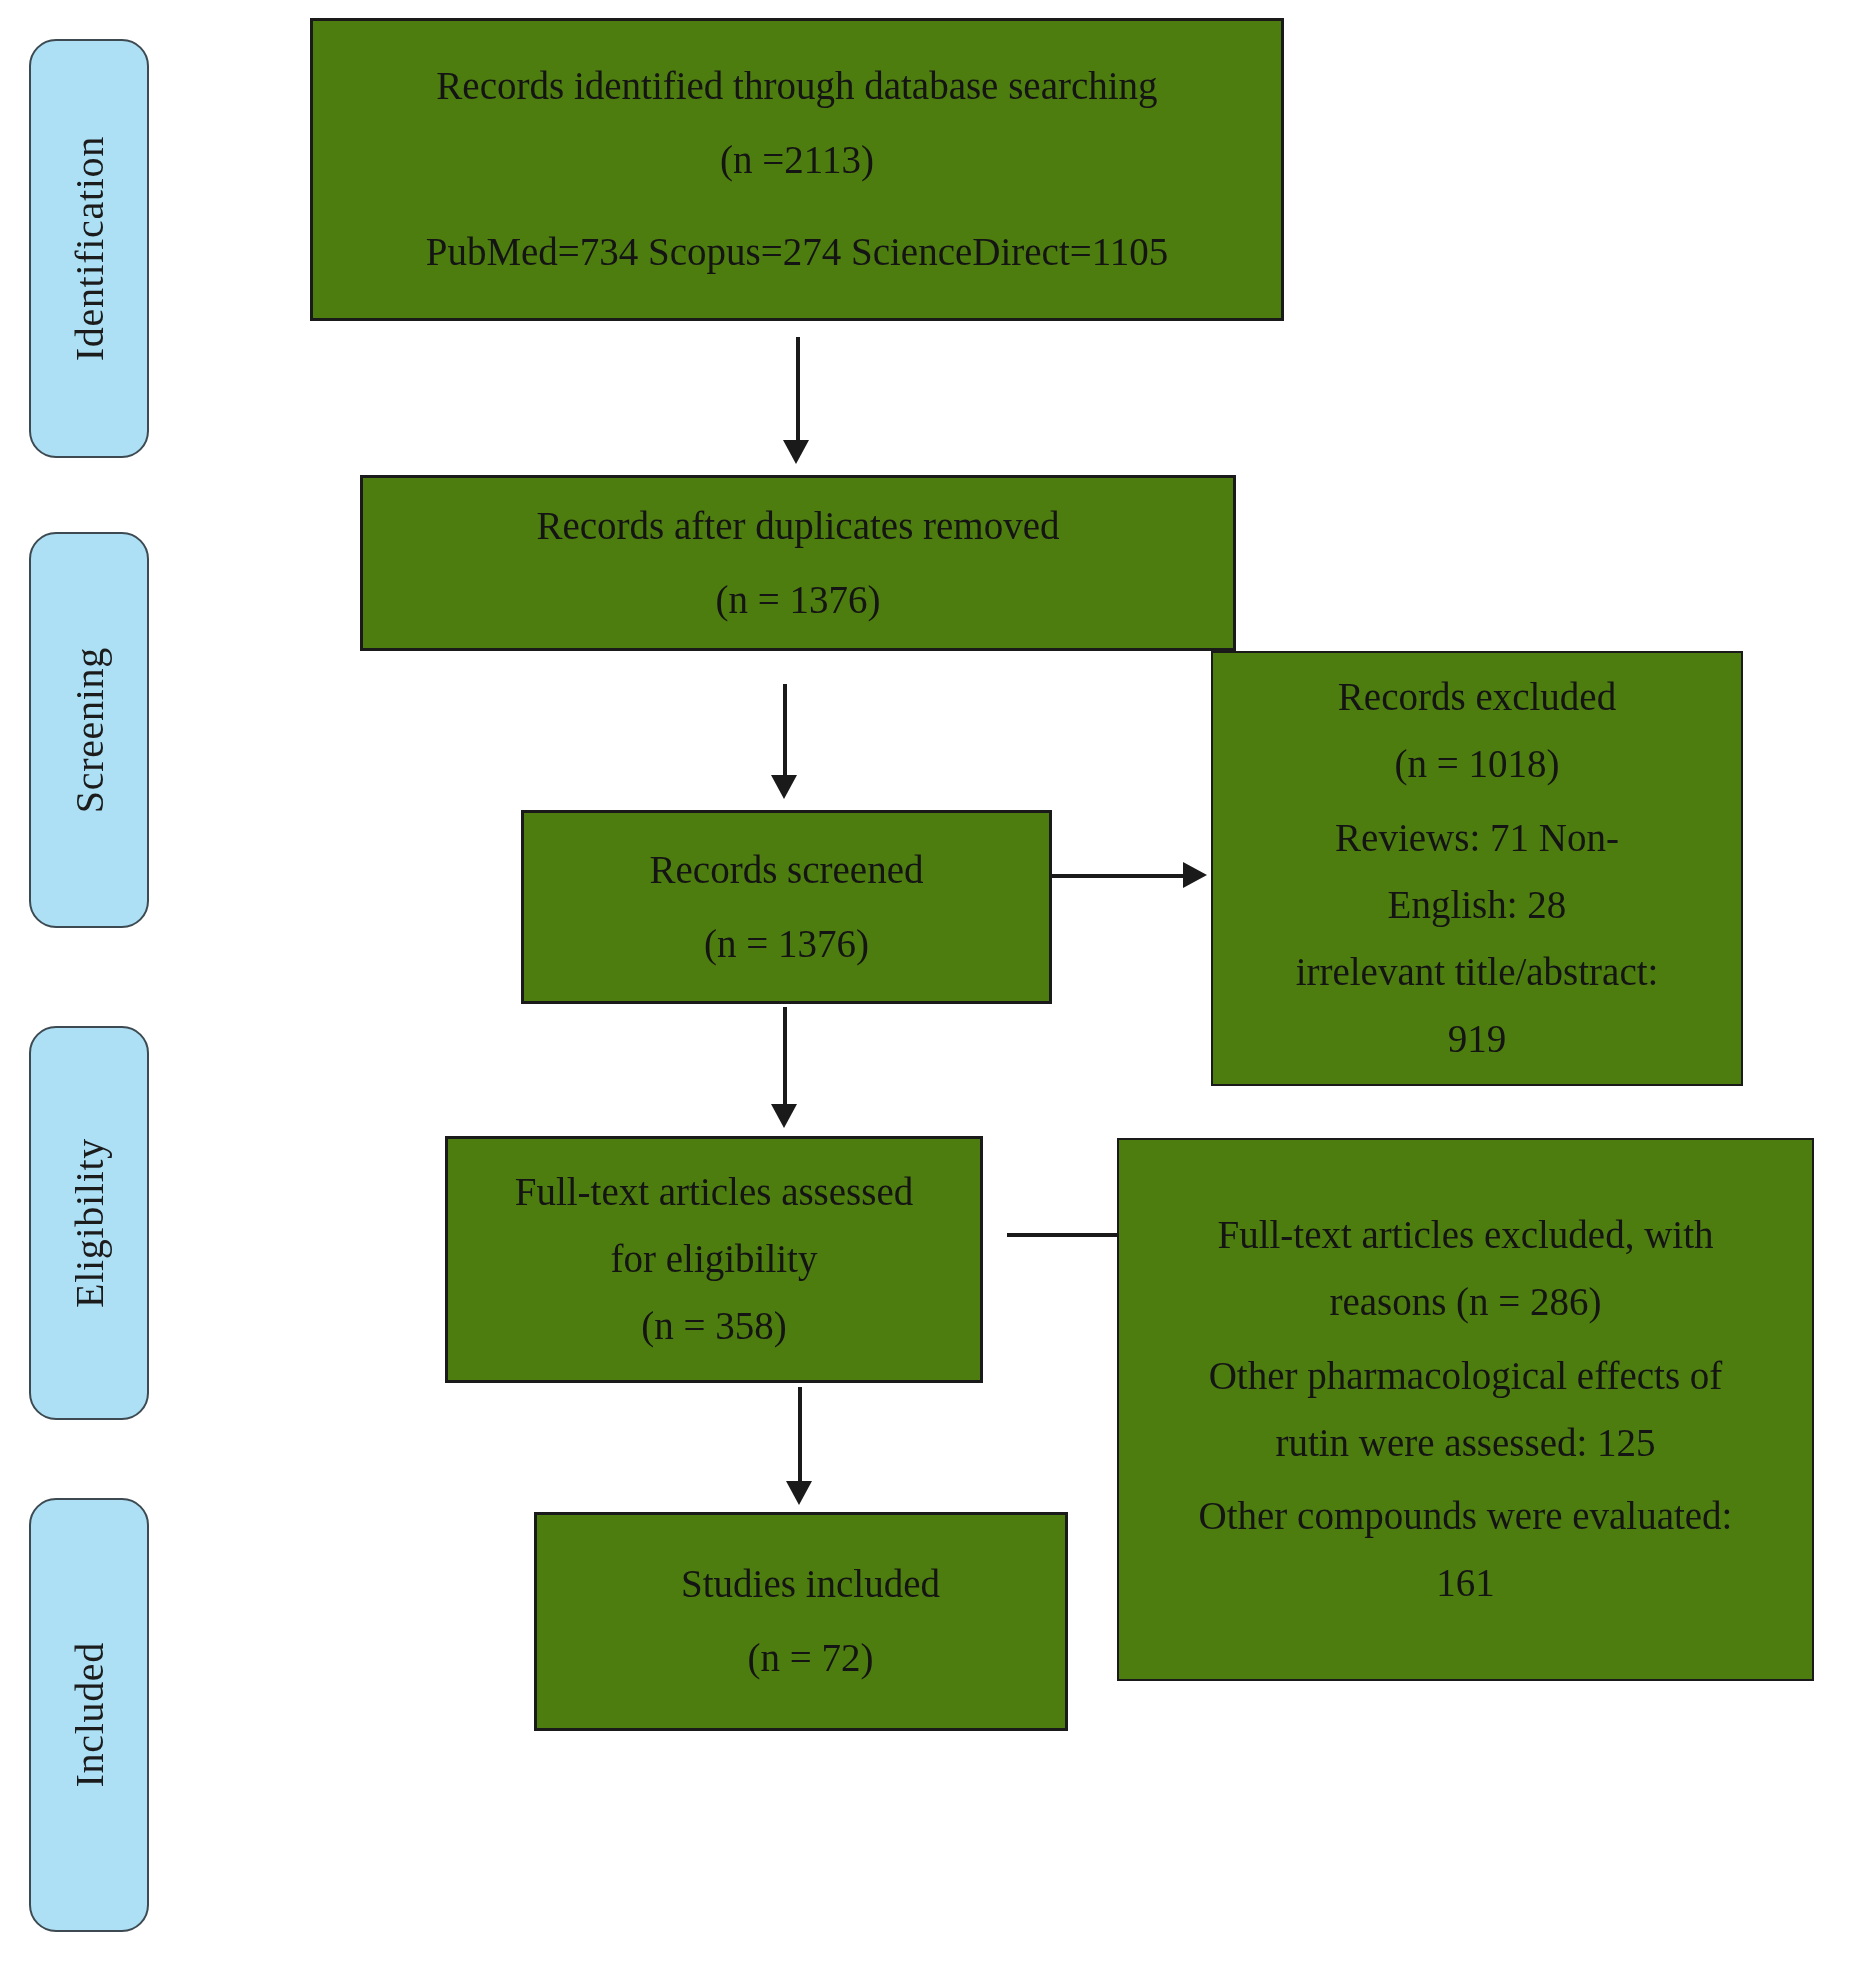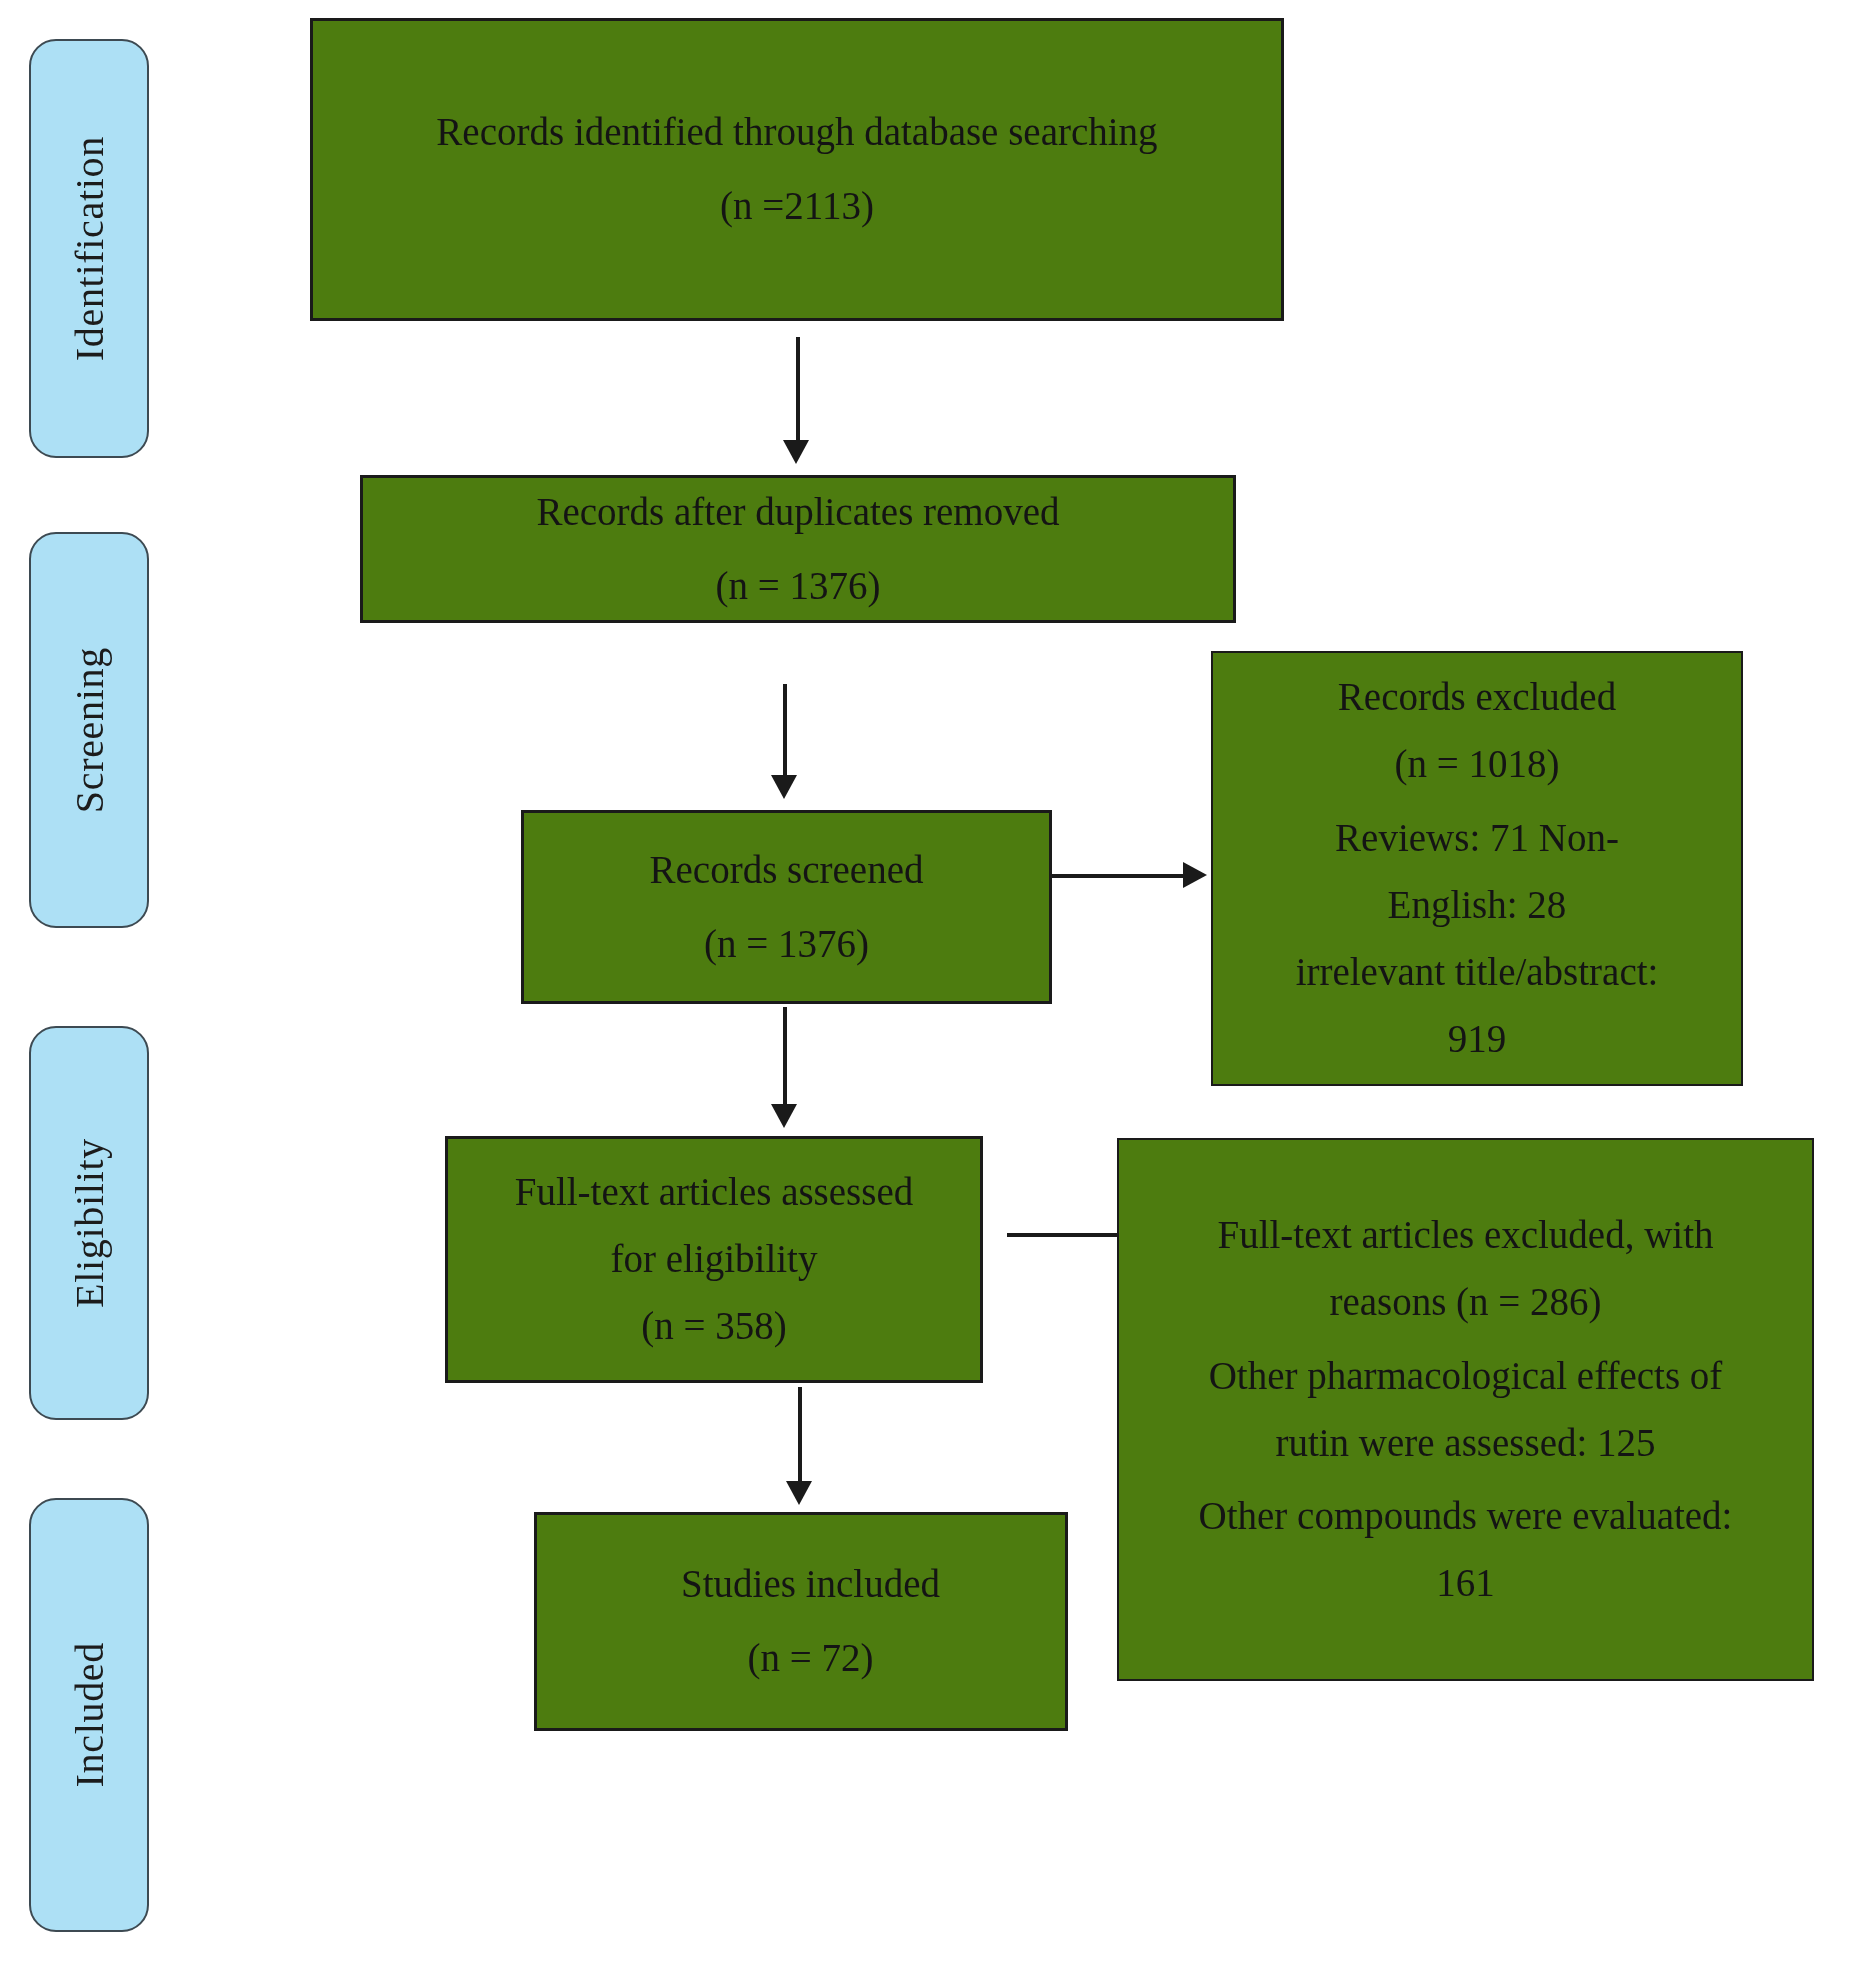--- a/index.html
+++ b/index.html
@@ -111,26 +111,27 @@
     <span class="phase-label">Eligibility</span>
   </div>
 
   <div class="phase" style="left:29px; top:1498px; width:120px; height:434px;">
     <span class="phase-label">Included</span>
   </div>
 
   <div class="box thickbox" style="left:310px; top:18px; width:974px; height:303px;">
     <div class="line">Records identified through database searching</div>
     <div class="line gap-top">(n =2113)</div>
+    <div class="line gap-top-lg">PubMed=734      Scopus=274      ScienceDirect=1105</div>
   </div>
 
   <div class="vline" style="left:796px; top:337px; width:3.6px; height:106px;"></div>
   <div class="vhead" style="left:783px; top:440px;"></div>
 
-  <div class="box thickbox" style="left:360px; top:475px; width:876px; height:148px;">
+  <div class="box thickbox" style="left:360px; top:475px; width:876px; height:176px;">
     <div class="line">Records after duplicates removed</div>
     <div class="line gap-top">(n = 1376)</div>
   </div>
 
   <div class="vline" style="left:783px; top:684px; width:3.6px; height:93px;"></div>
   <div class="vhead" style="left:771px; top:775px;"></div>
 
   <div class="box" style="left:1211px; top:651px; width:532px; height:435px;">
     <div class="line">Records excluded</div>
     <div class="line gap-top-sm">(n = 1018)</div>

